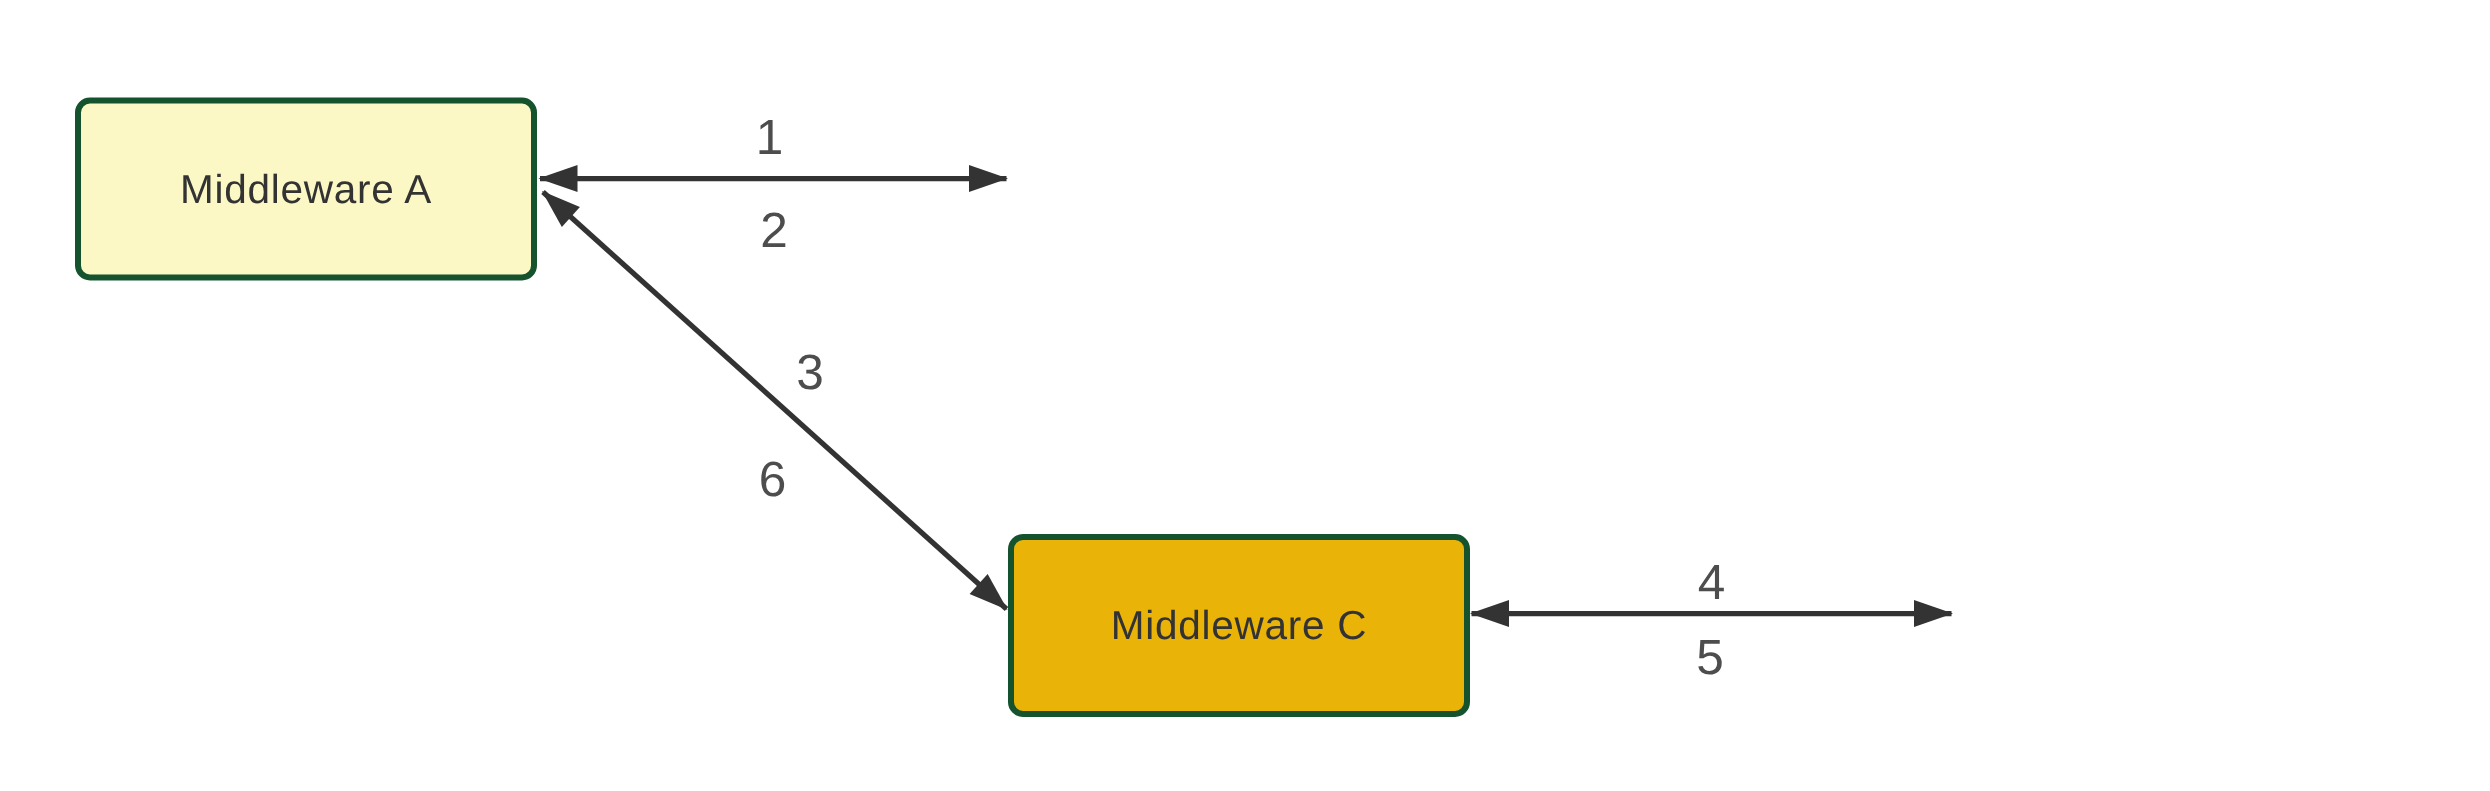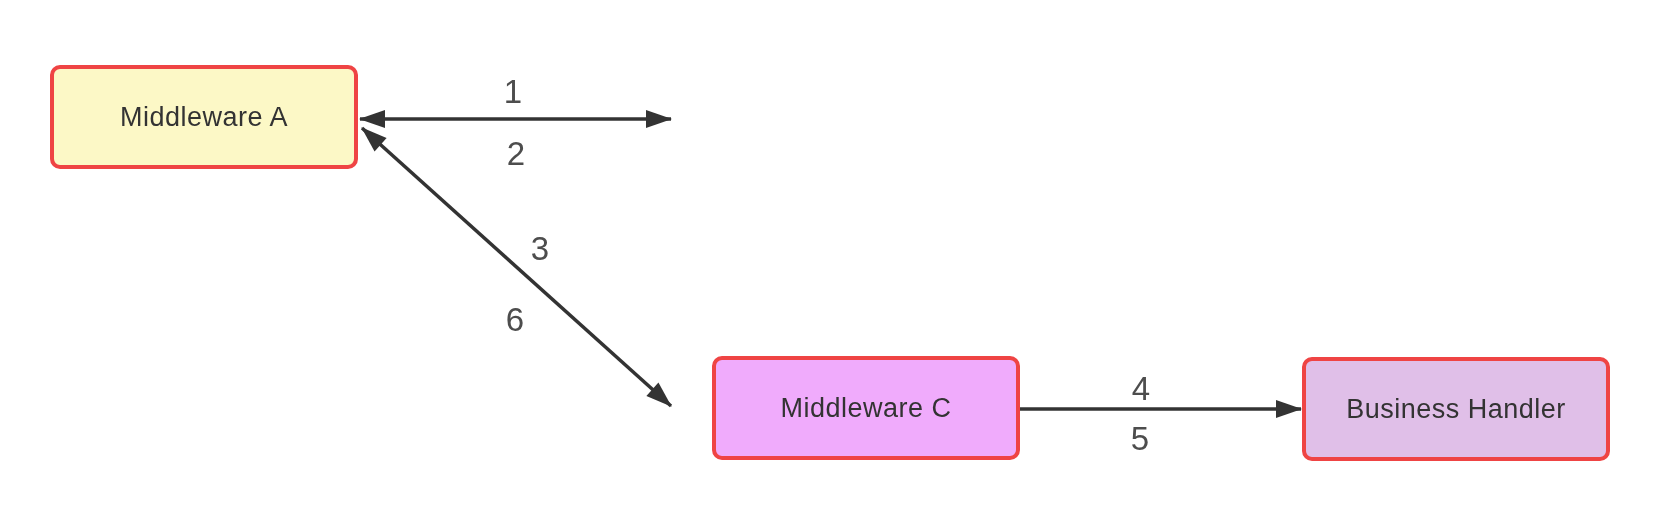--- a/index.html
+++ b/index.html
@@ -19,23 +19,23 @@
     position: absolute;
     left: 0;
     top: 0;
     width: 1660px;
     height: 527px;
     pointer-events: none;
   }
   .node {
     position: absolute;
     width: 308px;
-    height: 104px;
+    height: 122px;
     box-sizing: border-box;
-    border: 4px solid #ef4444;
+    border: 4px solid #14532d;
     border-radius: 10px;
     display: flex;
     align-items: center;
     justify-content: center;
   }
   .node-label {
     font-size: 27px;
     color: #333333;
     letter-spacing: 0.5px;
     white-space: nowrap;
@@ -74,27 +74,24 @@
     <line x1="360" y1="119" x2="671" y2="119" stroke="#333333" stroke-width="3.5" marker-start="url(#ah)" marker-end="url(#ah)"></line>
     <line x1="362" y1="128" x2="671" y2="406" stroke="#333333" stroke-width="3.5" marker-start="url(#ah)" marker-end="url(#ah)"></line>
     <line x1="981" y1="409" x2="1301" y2="409" stroke="#333333" stroke-width="3.5" marker-start="url(#ah)" marker-end="url(#ah)"></line>
   </svg>
 
   <div class="node" id="node-middleware-a" style="background-color: rgb(252, 248, 198);">
     <span class="node-label">Middleware A</span>
   </div>
 
 
-  <div class="node" id="node-middleware-c" style="background-color: #f0abfc; margin-left: 40px;">
+  <div class="node" id="node-middleware-c" style="background-color: #eab308;">
     <span class="node-label">Middleware C</span>
   </div>
 
-  <div class="node" id="node-business-handler" style="background-color: rgb(224, 191, 232);">
-    <span class="node-label">Business Handler</span>
-  </div>
 
   <div class="edge-label" id="edge-label-1" style="color: rgb(77, 77, 77);">1</div>
   <div class="edge-label" id="edge-label-2" style="color: rgb(77, 77, 77);">2</div>
   <div class="edge-label" id="edge-label-3" style="color: rgb(77, 77, 77);">3</div>
   <div class="edge-label" id="edge-label-6" style="color: rgb(77, 77, 77);">6</div>
   <div class="edge-label" id="edge-label-4" style="color: rgb(77, 77, 77);">4</div>
   <div class="edge-label" id="edge-label-5" style="color: rgb(77, 77, 77);">5</div>
 
 </div>
 

